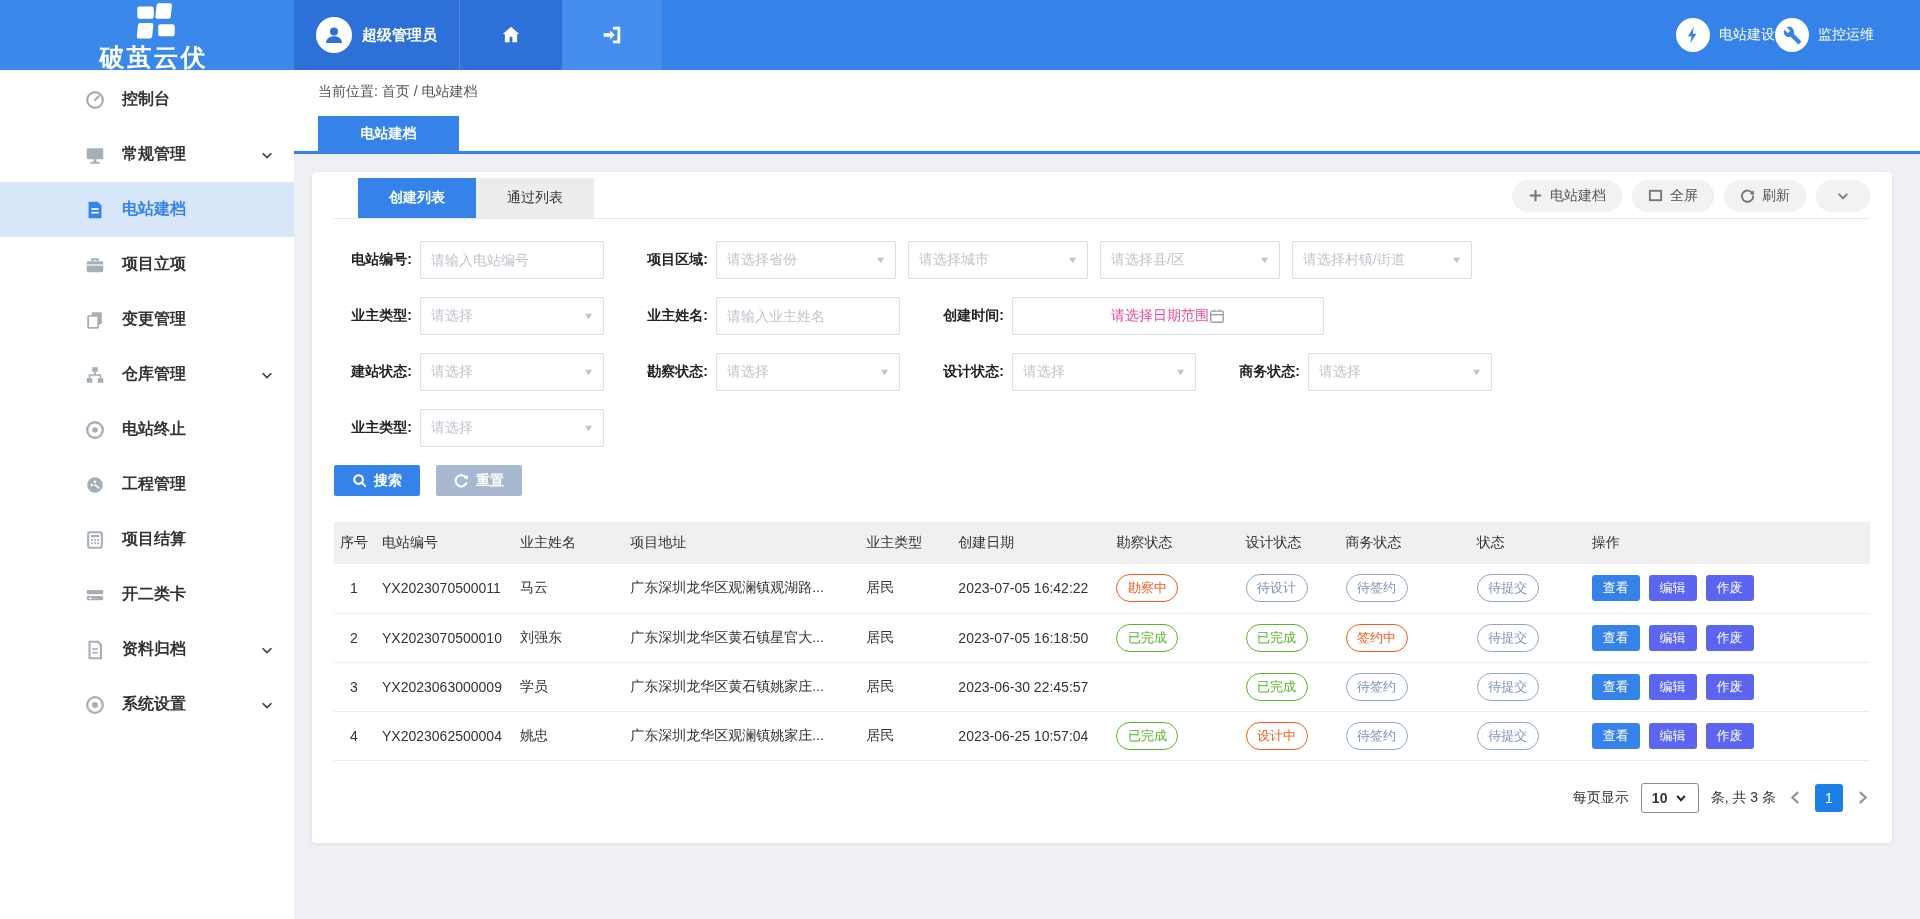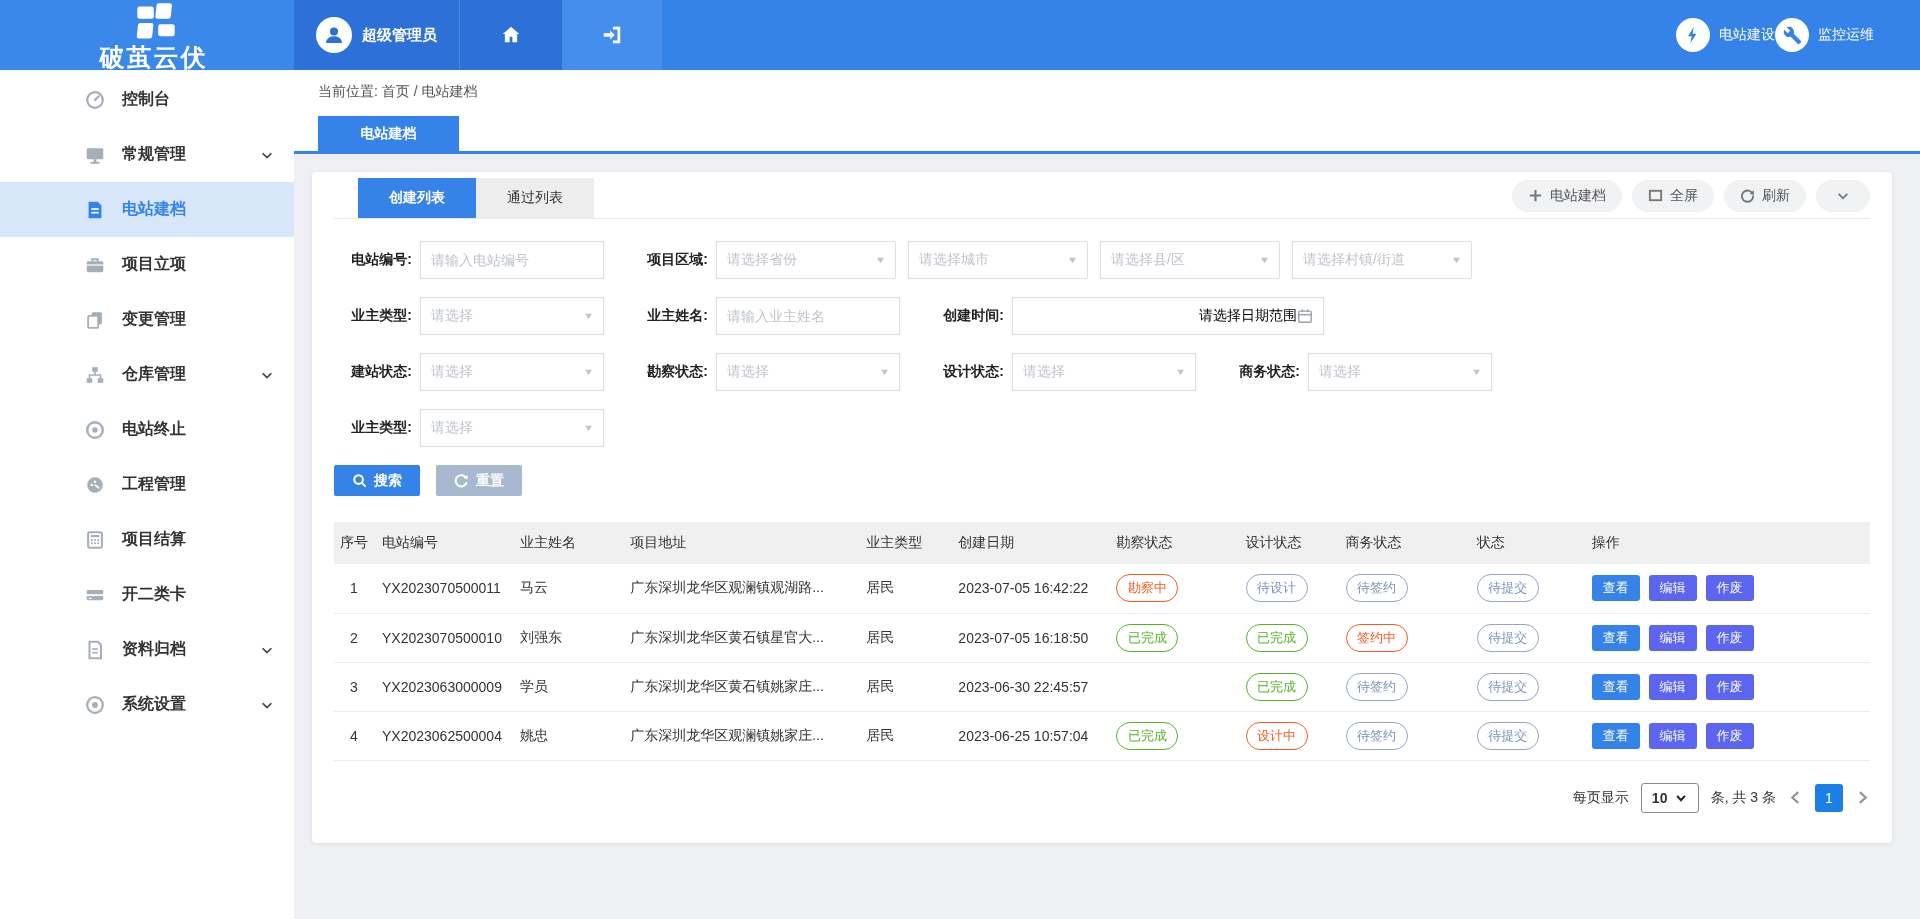--- a/index.html
+++ b/index.html
@@ -60,21 +60,21 @@
   .fgroup { display:flex; align-items:center; }
   .fgroup + .fgroup { margin-left:38px; }
   .flabel { width:66px; text-align:right; font-size:14px; font-weight:bold; color:#222; margin-right:8px; white-space:nowrap; }
   .ctrl { height:38px; border:1px solid #d9dde4; border-radius:2px; background:#fff; font-size:14px; }
   input.ctrl { width:184px; padding:0 10px; color:#555; outline:none; }
   input.ctrl::placeholder { color:#bfc4cc; }
   .sel { width:180px; display:flex; align-items:center; justify-content:space-between; padding:0 10px; color:#bfc4cc; cursor:pointer; }
   .sel + .sel { margin-left:12px; }
   .sel .tri { font-size:9px; color:#c0c4cc; transform:scaleX(1.3); }
   .sel-w184 { width:184px; }
-  .date-box { width:312px; display:flex; align-items:center; justify-content:flex-end; padding:0 10px; color:#000000; }
+  .date-box { width:312px; display:flex; align-items:center; justify-content:center; padding:0 10px; color:#ec4899; }
 
   .actions { display:flex; align-items:flex-end; margin-top:2px; }
   .btn { height:31px; border:none; border-radius:2px; color:#fff; font-size:14px; display:inline-flex; align-items:center; gap:7px; padding:0 18px; cursor:pointer; font-weight:bold; }
   .btn-search { background:#3583e8; }
   .btn-reset { background:#a7b8d0; margin-left:16px; }
 
   
   table { width:100%; border-collapse:collapse; table-layout:fixed; margin-top:26px; }
   thead th { background:#f0f0f0; height:42px; font-size:14px; font-weight:normal; color:#333; text-align:left; padding-left:8px; }
   tbody td { height:49px; border-bottom:1px solid #ececec; font-size:14px; color:#333; text-align:left; padding-left:8px; white-space:nowrap; overflow:hidden; text-overflow:ellipsis; }

